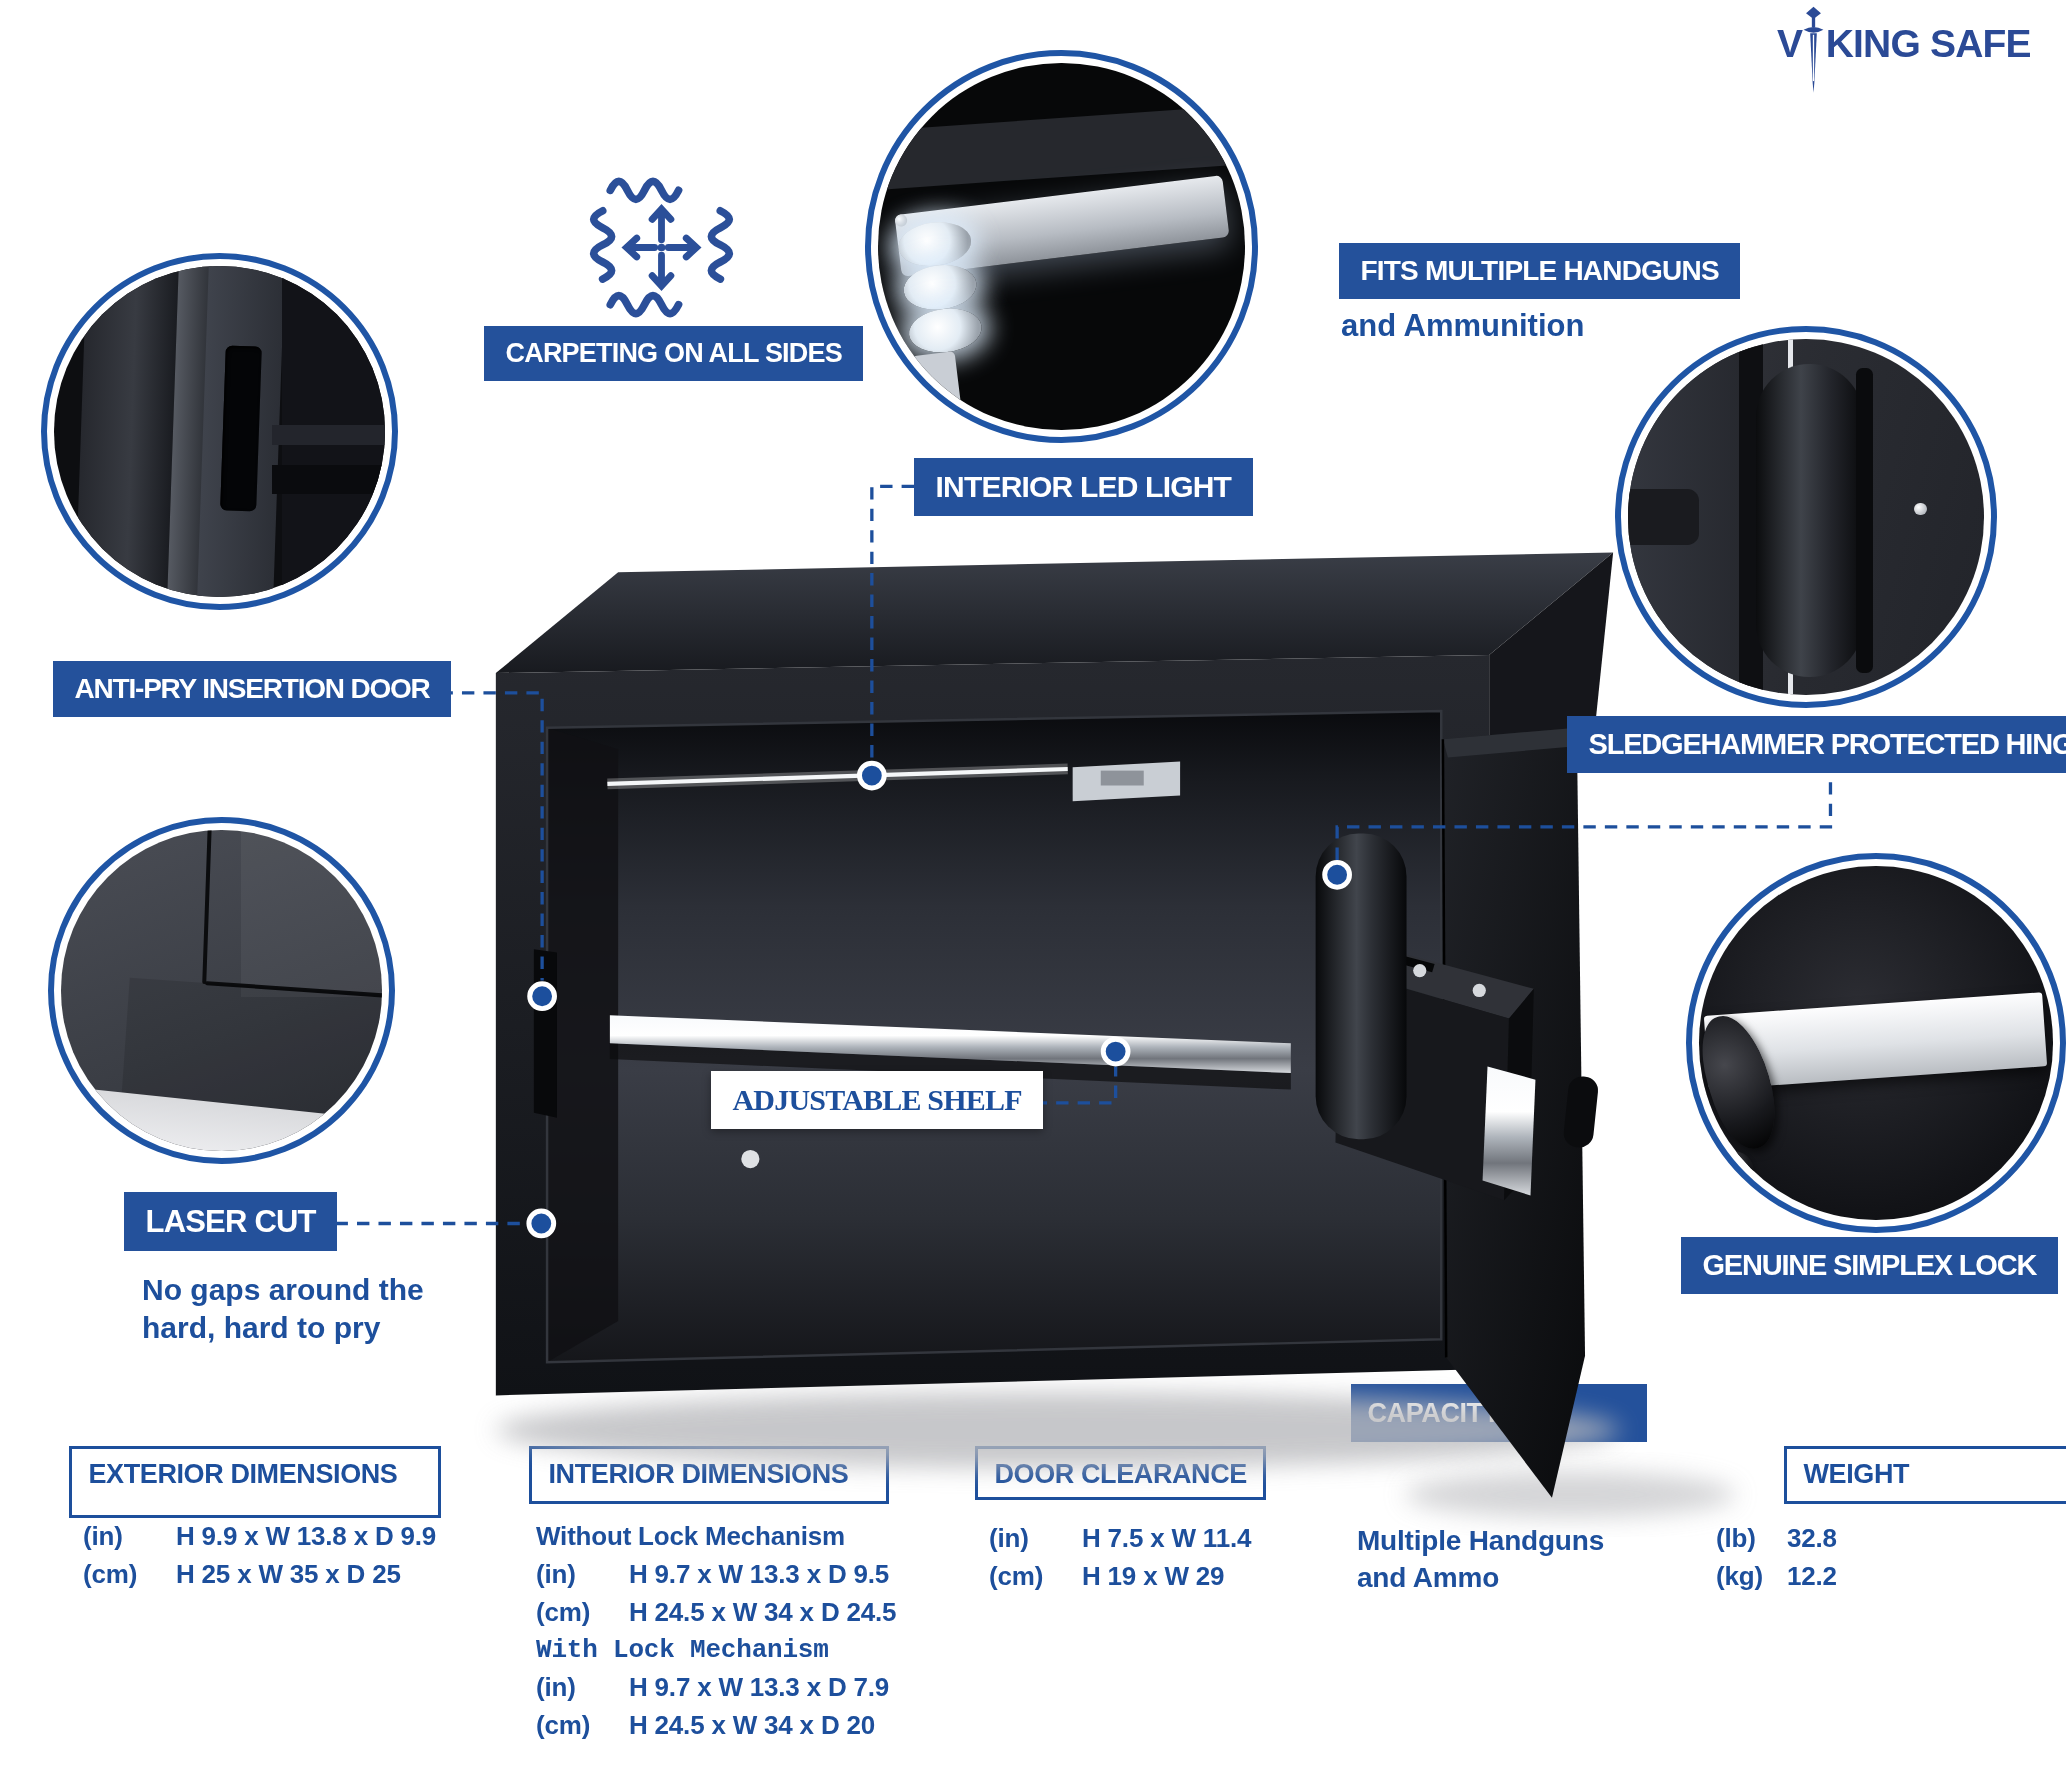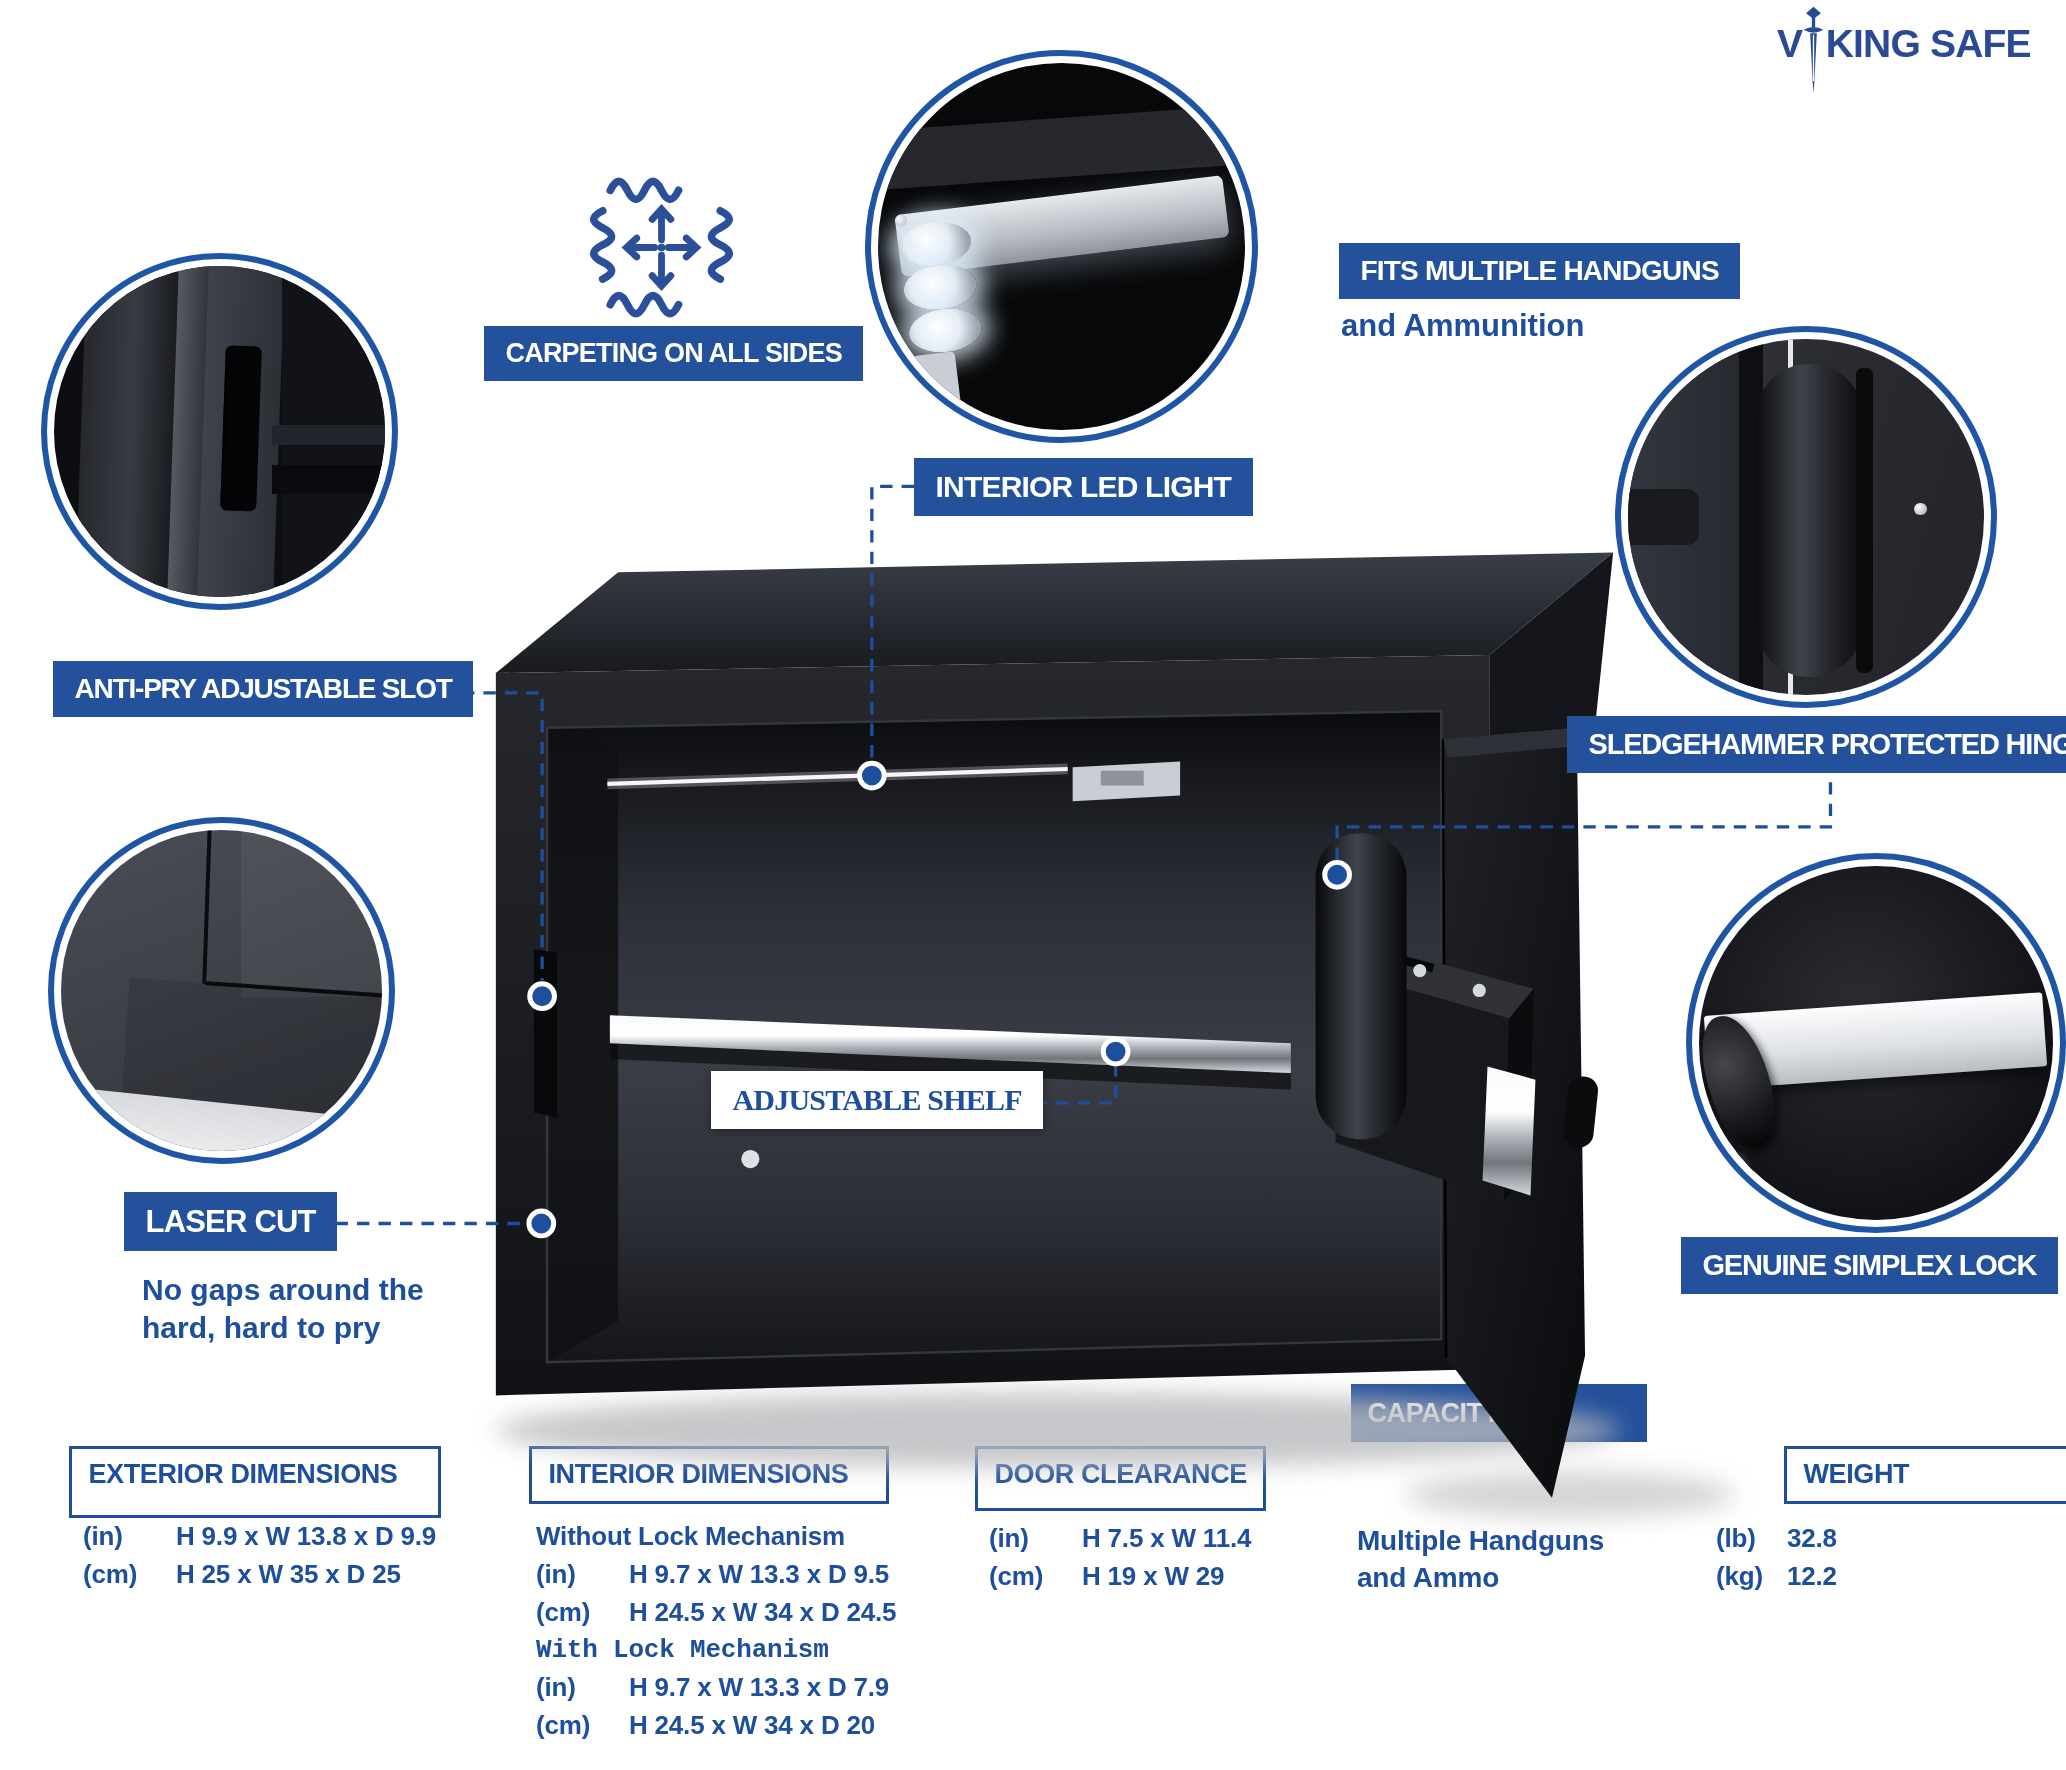--- a/index.html
+++ b/index.html
@@ -227,21 +227,21 @@
   <circle cx="85" cy="85" r="4.5" fill="#2b4f99" stroke="none"></circle>
 </svg>
 
 <div class="tag" style="left:484px;top:326px;font-size:27px">CARPETING ON ALL SIDES</div>
 
 <div class="tag" style="left:1339px;top:243px;font-size:28px">FITS MULTIPLE  HANDGUNS</div>
 <div class="sub" style="left:1341px;top:307px;font-size:31px">and Ammunition</div>
 
 <div class="tag" style="left:914px;top:458px;font-size:30px">INTERIOR LED LIGHT</div>
 
-<div class="tag" style="left:53px;top:661px;font-size:28px;letter-spacing:-1.2px">ANTI-PRY ADJUSTABLE SLOT</div>
+<div class="tag" style="left:53px;top:661px;font-size:28px;letter-spacing:-1.2px">ANTI-PRY INSERTION DOOR</div>
 
 <div class="tag" style="left:1567px;top:716px;font-size:29px;letter-spacing:-1.2px">SLEDGEHAMMER PROTECTED HINGE</div>
 
 <div class="tag tag--white" style="left:711px;top:1071px;font-size:30px">ADJUSTABLE SHELF</div>
 
 <div class="tag" style="left:124px;top:1192px;font-size:31px">LASER CUT</div>
 <div class="sub" style="left:142px;top:1271px;font-size:30px">
   <div>No gaps around the</div>
   <div>hard, hard to pry</div>
 </div>
@@ -275,21 +275,21 @@
   <div class="srow">
     <span class="u">(in)</span>
     <span>H 9.7 x W 13.3 x D 7.9</span>
   </div>
   <div class="srow">
     <span class="u">(cm)</span>
     <span>H 24.5 x W 34 x D 20</span>
   </div>
 </div>
 
-<div class="spec-head" style="left:975px;top:1446px;width:291px;height:65px">DOOR CLEARANCE</div>
+<div class="spec-head" style="left:975px;top:1446px;width:291px;height:54px">DOOR CLEARANCE</div>
 <div class="spec-body" style="left:989px;top:1523px">
   <div class="srow">
     <span class="u">(in)</span>
     <span>H 7.5 x W 11.4</span>
   </div>
   <div class="srow">
     <span class="u">(cm)</span>
     <span>H 19 x W 29</span>
   </div>
 </div>

